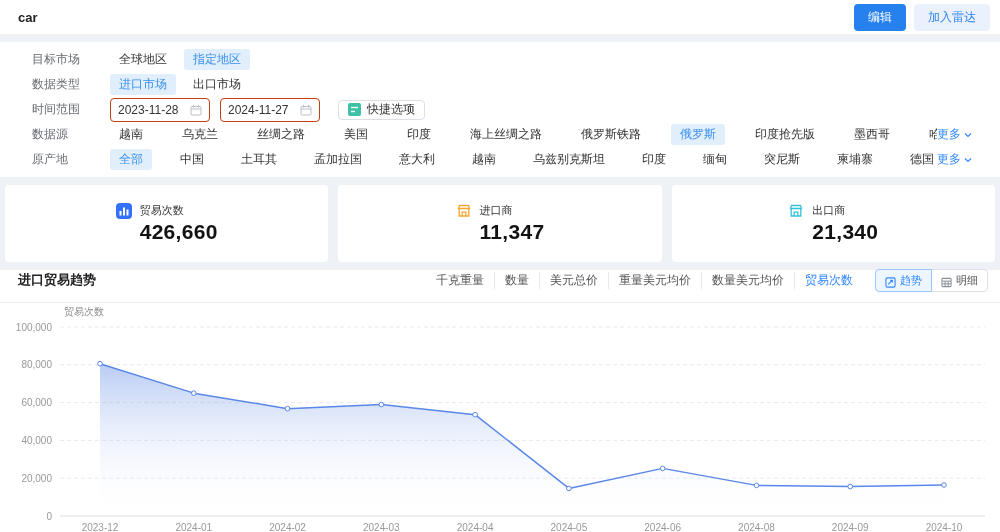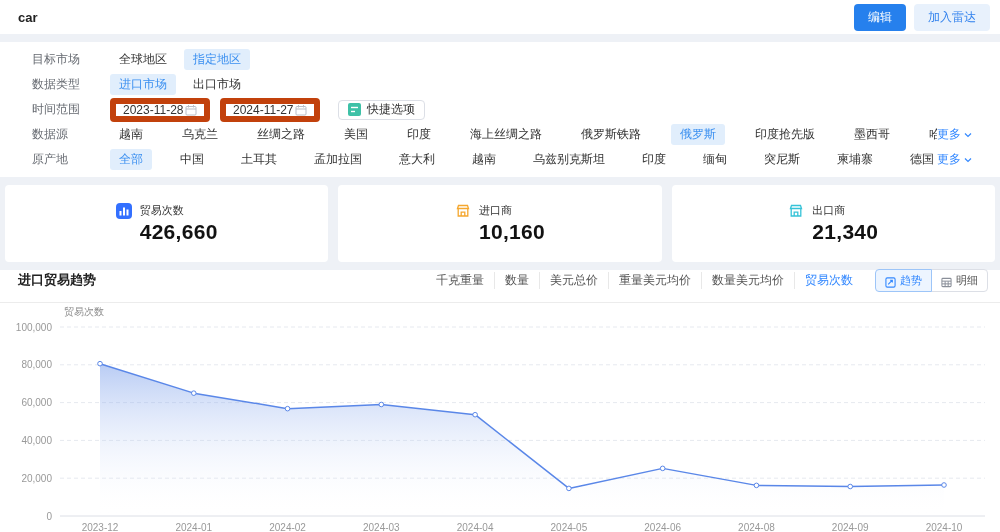--- a/index.html
+++ b/index.html
@@ -19,21 +19,21 @@
   .frow { display:flex; align-items:center; min-height:25px; }
   .frow .flabel { width:62px; flex:0 0 62px; color:#676b72; margin-right:16px; }
   .opts { display:flex; align-items:center; flex:1; flex-wrap:nowrap; overflow:hidden; }
   .opt { padding:2px 9px; border-radius:3px; color:#333; cursor:pointer; white-space:nowrap; }
   .opts-src .opt { margin-right:21px; }
   .opts-org .opt { margin-right:19px; }
   .opts-sm .opt { margin-right:8px; }
   .opt.sel { background:#e1eefc; color:#3a8ff0; }
   .more { color:#3388ff; cursor:pointer; display:flex; align-items:center; gap:3px; white-space:nowrap; }
 
-  .date-box { width:100px; height:24px; border:6px solid #c2410c; border-radius:4px; display:flex; align-items:center; justify-content:space-between; padding:0 7px; margin-right:10px; cursor:pointer; background:#fff; }
+  .date-box { width:100px; height:24px; border:1px solid #c2410c; border-radius:4px; display:flex; align-items:center; justify-content:space-between; padding:0 7px; margin-right:10px; cursor:pointer; background:#fff; }
   .date-box .dval { color:#333; }
   .quick-btn { height:20px; border:1px solid #dcdfe6; border-radius:4px; background:#fff; display:flex; align-items:center; gap:6px; padding:0 9px; margin-left:8px; cursor:pointer; font-size:12px; color:#333; font-family:inherit; }
   .quick-ic { width:13px; height:13px; border-radius:2px; background:#3ec1a7; display:inline-flex; align-items:center; justify-content:center; }
 
   
   .cards { display:flex; gap:10px; margin:8px 5px 0 5px; }
   .card { flex:1; background:#fff; border-radius:4px; height:77px; display:flex; align-items:center; justify-content:center; }
   .card-inner { display:flex; align-items:flex-start; gap:8px; }
   .card-ic { width:16px; height:16px; margin-top:0; flex:0 0 16px; }
   .card-col .clabel { font-size:11px; color:#333; }
@@ -188,21 +188,21 @@
 
   <div class="card">
     <div class="card-inner">
       <svg class="card-ic" viewBox="0 0 16 16" fill="none" stroke="#f5a72e" stroke-width="1.3">
         <path d="M2.5 5.5 L3.5 2.5 H12.5 L13.5 5.5 Z"></path>
         <path d="M3.2 5.5 V13 H12.8 V5.5"></path>
         <path d="M6.2 13 V9.2 H9.8 V13"></path>
       </svg>
       <div class="card-col">
         <div class="clabel">进口商</div>
-        <div class="cvalue">10,160</div>
+        <div class="cvalue">11,347</div>
       </div>
     </div>
   </div>
 
   <div class="card">
     <div class="card-inner">
       <svg class="card-ic" viewBox="0 0 16 16" fill="none" stroke="#36c3d8" stroke-width="1.3">
         <path d="M2.5 5.5 L3.5 2.5 H12.5 L13.5 5.5 Z"></path>
         <path d="M3.2 5.5 V13 H12.8 V5.5"></path>
         <path d="M6.2 13 V9.2 H9.8 V13"></path>

